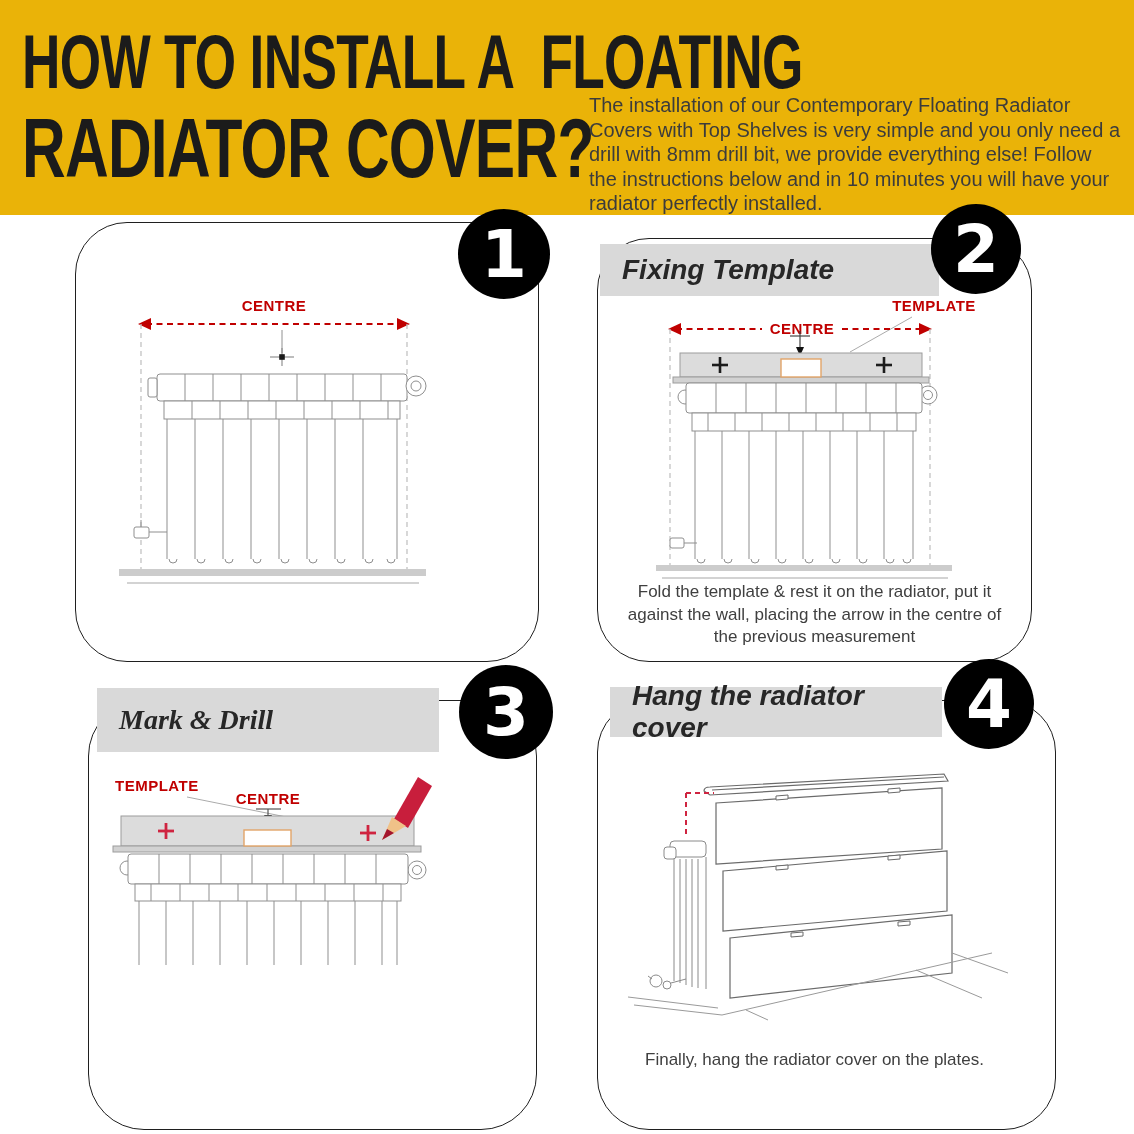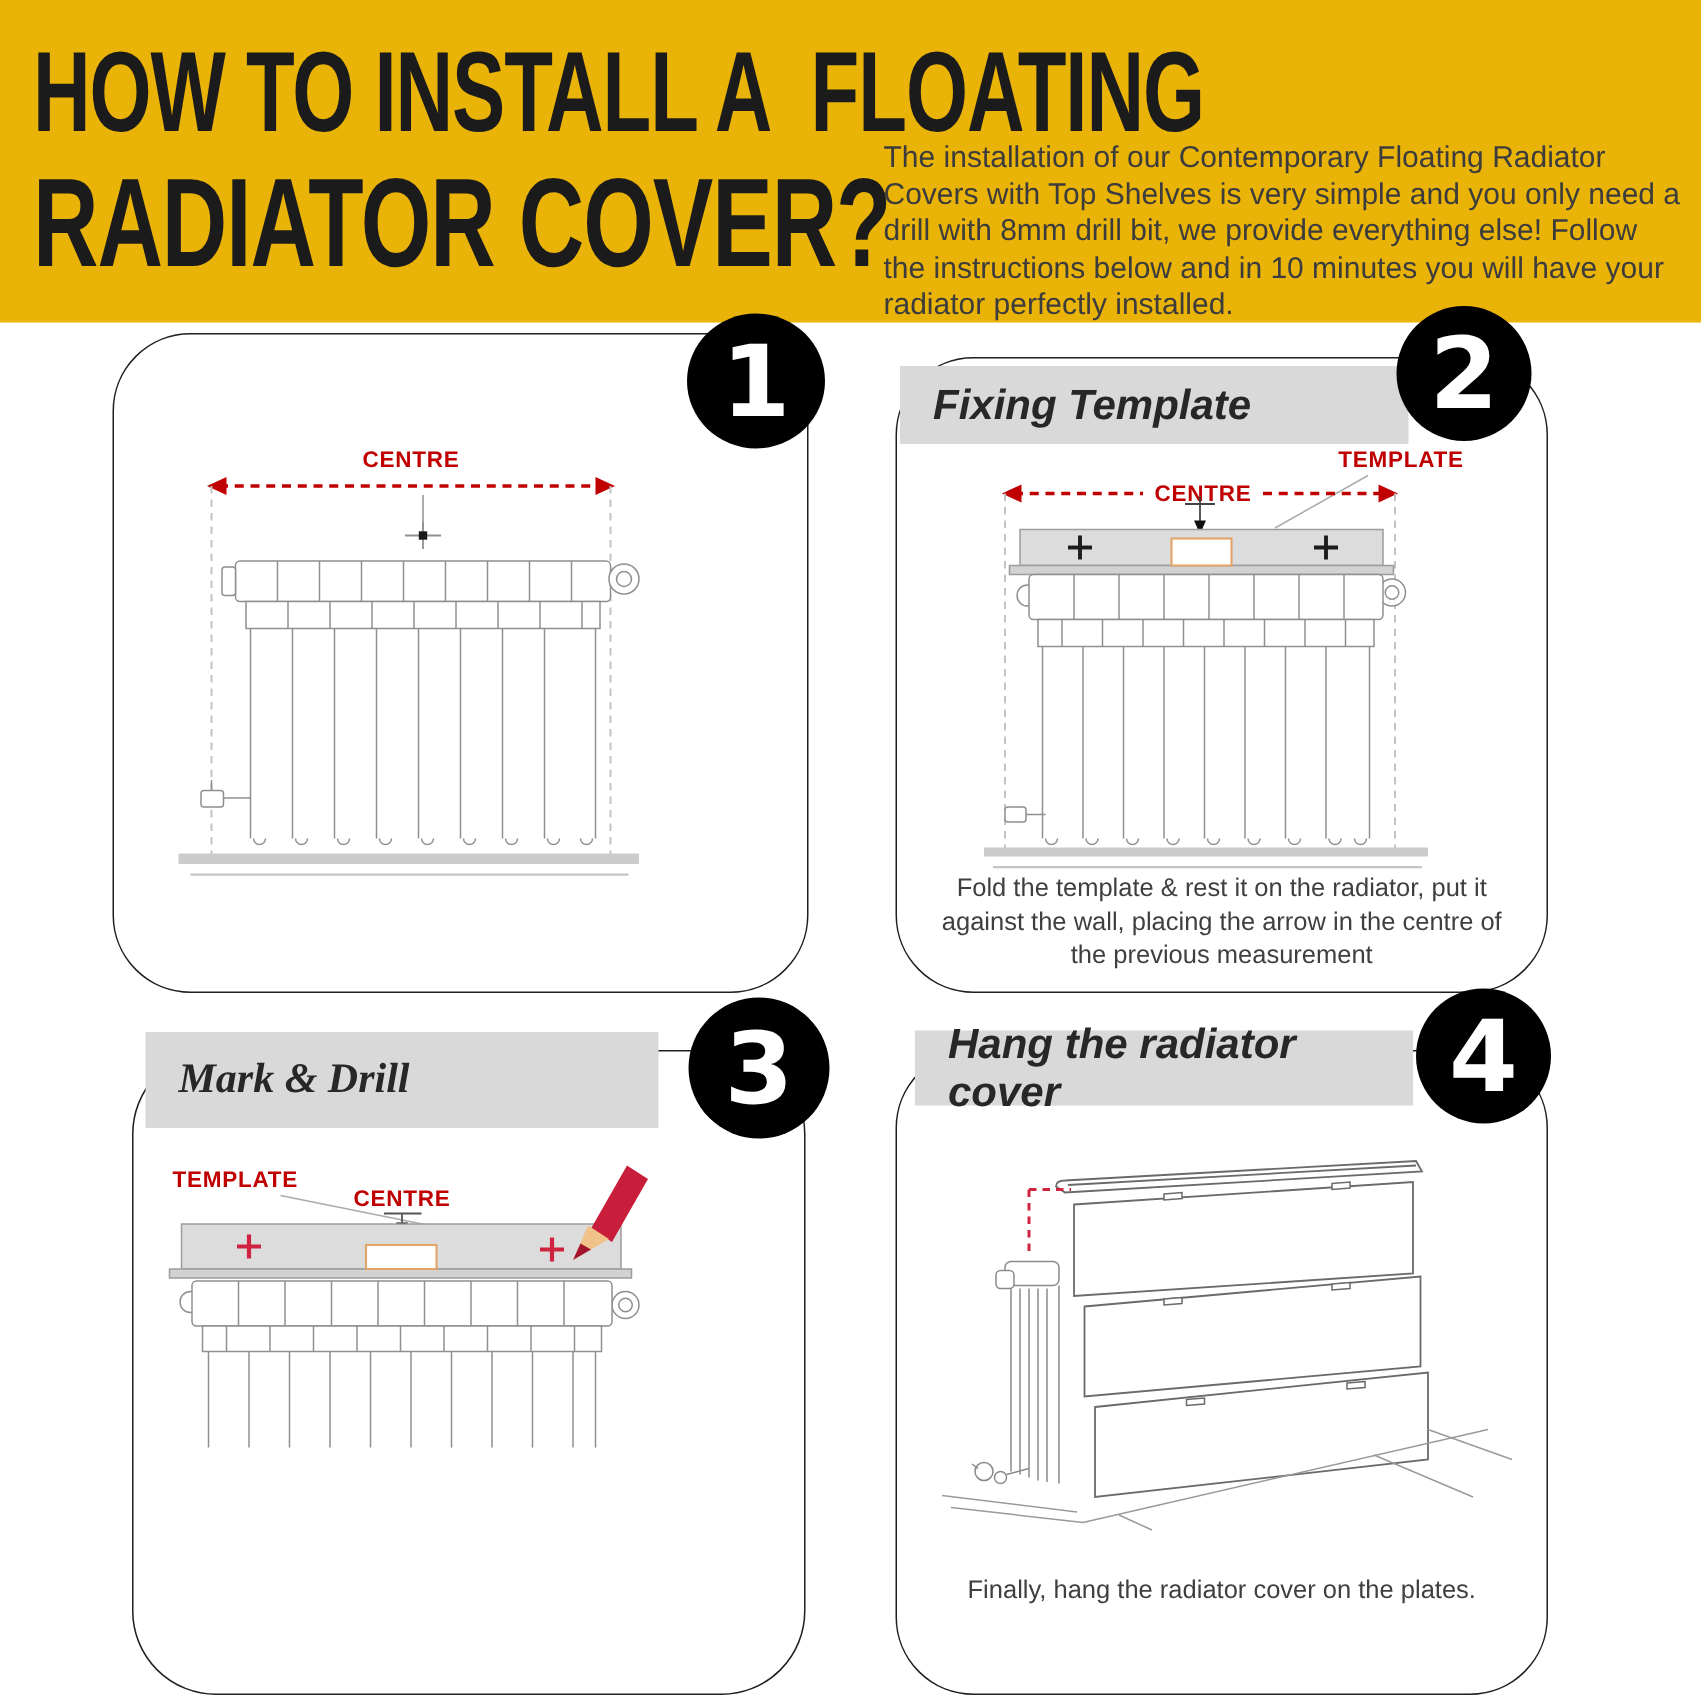--- a/index.html
+++ b/index.html
@@ -13,21 +13,21 @@
   .title-line.l1{top:24px;font-size:76px;transform:scaleX(0.70);letter-spacing:-1px;}
   .title-line.l2{top:106px;font-size:84px;transform:scaleX(0.72);letter-spacing:-1px;}
   .intro{position:absolute;left:589px;top:93px;width:534px;font-size:20px;
          line-height:24.5px;color:#3c3c3c;}
 
   
   .panel{position:absolute;background:#fff;border:1.6px solid #1f1f1f;}
   .p1{left:75px;top:222px;width:462px;height:438px;border-radius:52px;}
   .p2{left:597px;top:238px;width:433px;height:422px;border-radius:52px;}
   .p3{left:88px;top:700px;width:447px;height:428px;border-radius:56px;}
-  .p4{left:597px;top:700px;width:433px;height:428px;border-radius:52px;}
+  .p4{left:597px;top:700px;width:433px;height:428px;border-radius:52px;padding-left:24px;}
 
   .panel-bar{position:absolute;background:#d9d9d9;display:flex;align-items:center;
              padding-left:22px;box-sizing:border-box;z-index:2;}
   .panel-bar .panel-title{font-size:28px;font-weight:bold;font-style:italic;color:#272727;}
   .p1 .panel-bar{left:38px;top:4px;width:342px;height:52px;}
   .p2 .panel-bar{left:2px;top:5px;width:339px;height:52px;text-align:center;}
   .p3 .panel-bar{left:8px;top:-13px;width:342px;height:64px;font-family:Liberation Serif, serif;}
   .p4 .panel-bar{left:12px;top:-14px;width:332px;height:50px;}
 
   .badge{position:absolute;background:#000000;color:#ffffff;border-radius:50%;

